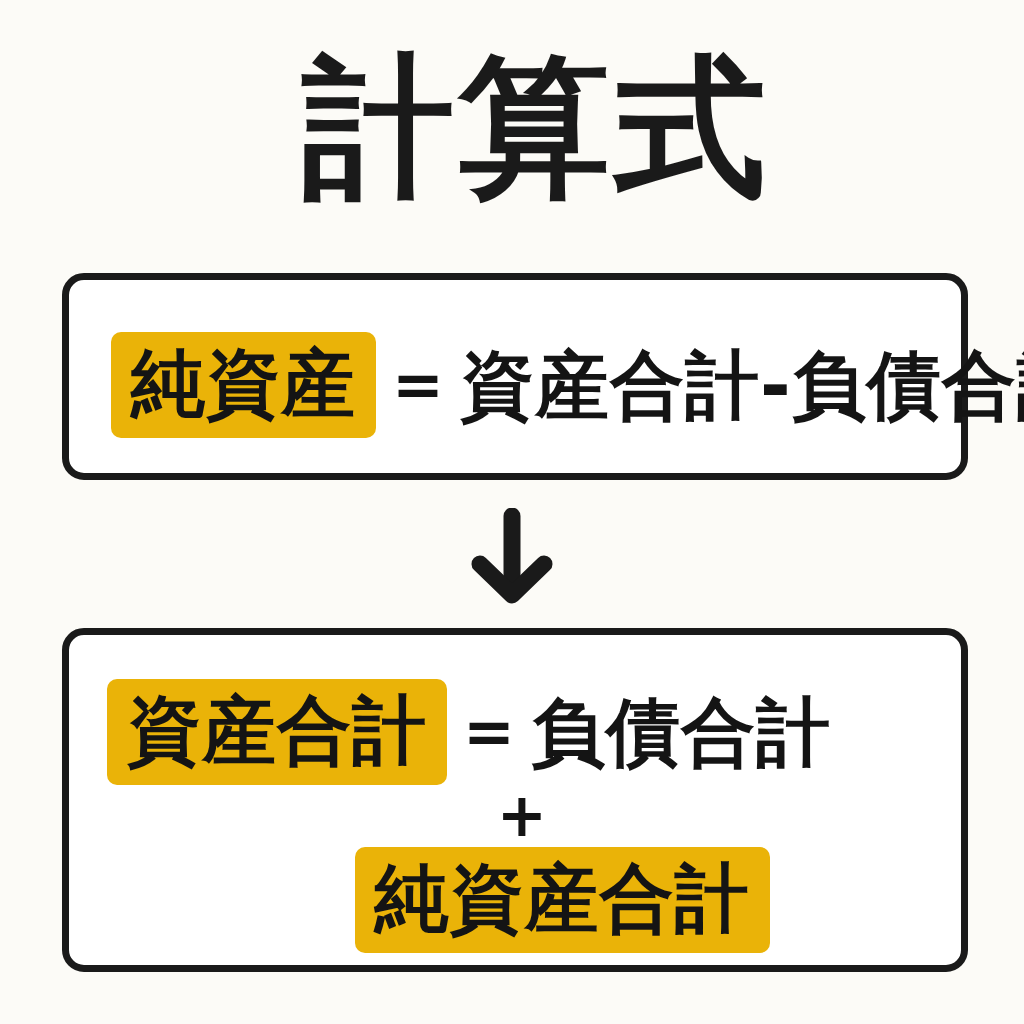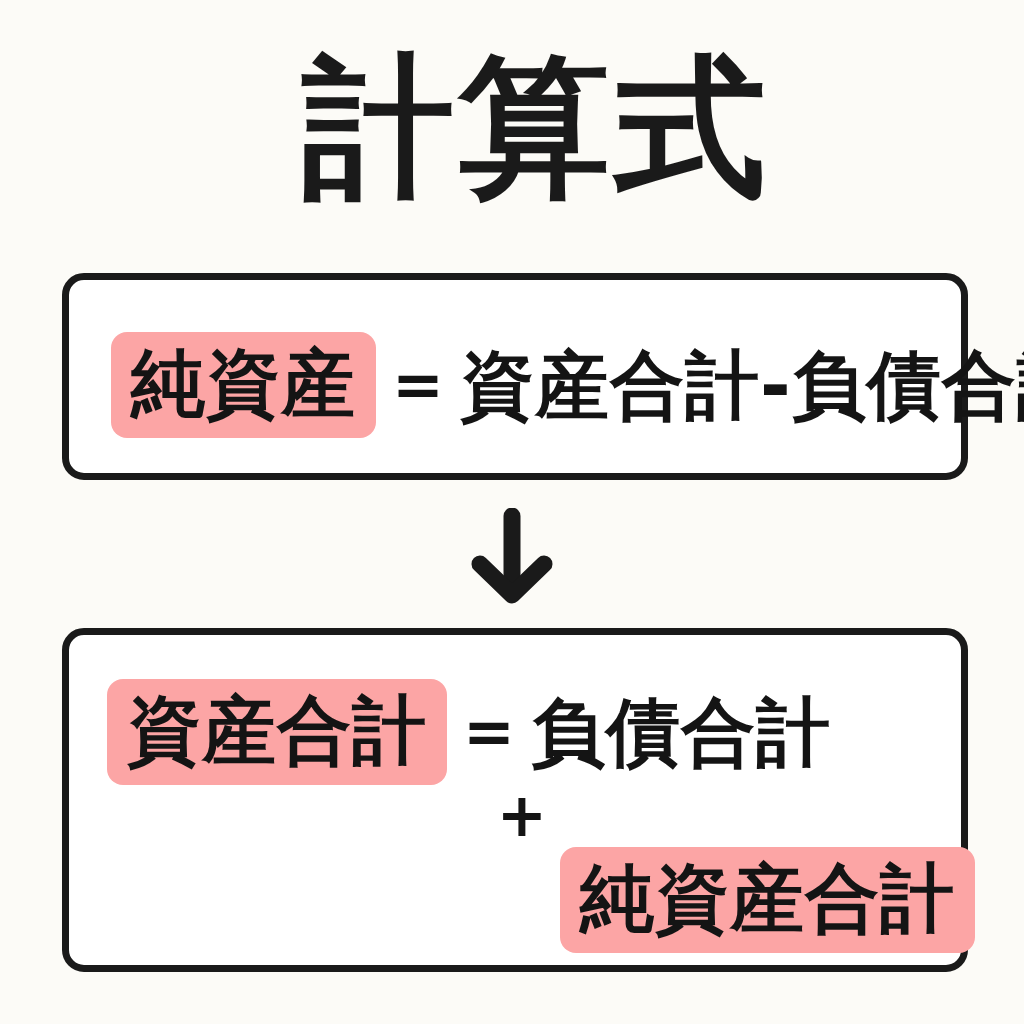--- a/index.html
+++ b/index.html
@@ -71,22 +71,22 @@
   .term {
     font-size: 74px;
     font-weight: 900;
     color: #141414;
     letter-spacing: 1px;
     line-height: 1;
     font-family: "DejaVu Sans", "Liberation Sans", sans-serif;
   }
 
   .term.hl {
-    background: #fca5a5;
-    border-radius: 16px;
+    background: #eab308;
+    border-radius: 10px;
     padding: 14px 20px 18px 20px;
   }
 
   .op {
     font-size: 62px;
     font-weight: 900;
     color: #141414;
     line-height: 1;
     padding: 0 16px;
     font-family: "DejaVu Sans", "Liberation Sans", sans-serif;
@@ -104,21 +104,21 @@
   #row-2b {
     left: 0;
     top: 150px;
     width: 906px;
     justify-content: center;
   }
   #row-2c {
     left: 0;
     top: 212px;
     width: 906px;
-    justify-content: flex-end;
+    justify-content: center;
     padding-left: 80px;
     box-sizing: border-box;
   }
 
   .plus-op {
     font-size: 60px;
     font-weight: 900;
     color: #141414;
     line-height: 1;
     font-family: "DejaVu Sans", "Liberation Sans", sans-serif;

